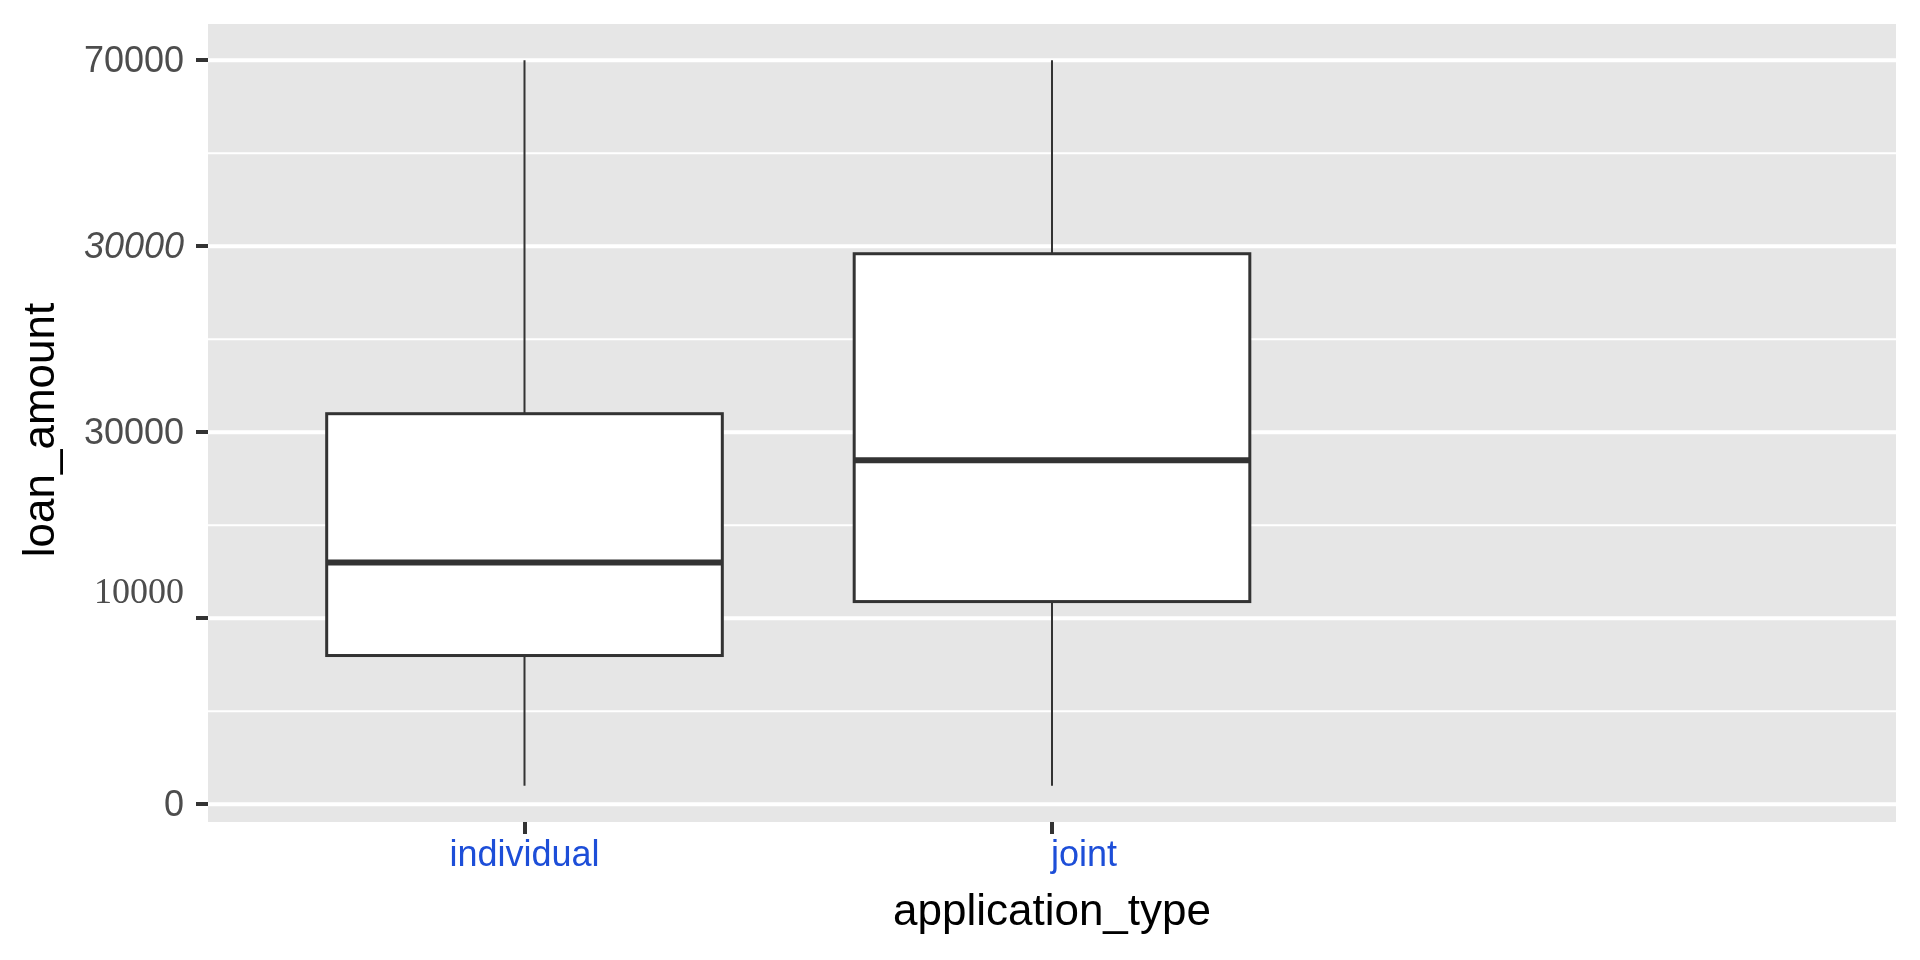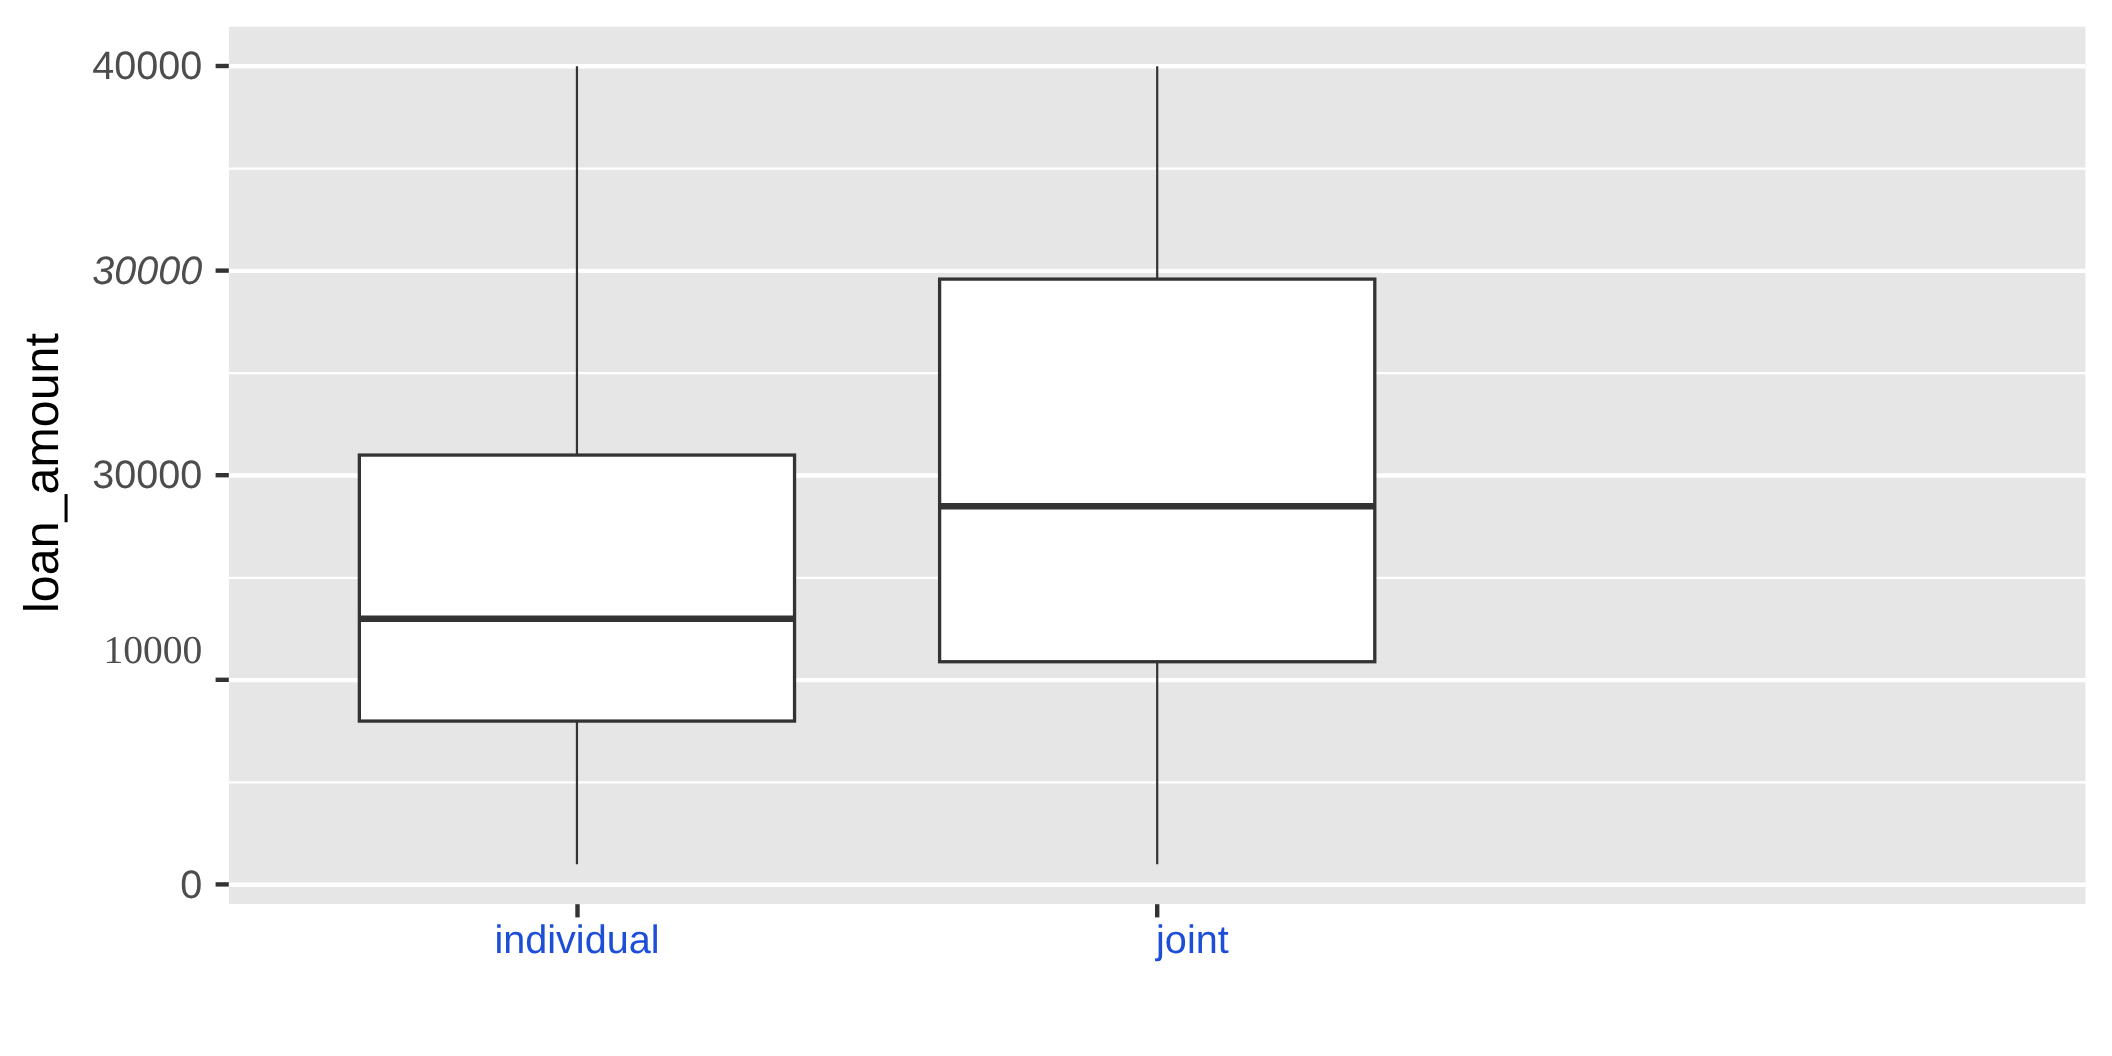--- a/index.html
+++ b/index.html
@@ -98,28 +98,29 @@
         <rect x="118.68749999999994" y="389.69930069930064" width="395.625" height="241.81818181818193" fill="#FFFFFF" stroke="#333333" stroke-width="3"></rect>
         <line x1="118.68749999999994" x2="514.3125" y1="538.5104895104895" y2="538.5104895104895" stroke="#333333" stroke-width="6"></line>
         <line x1="844" x2="844" y1="36.27272727272724" y2="229.7272727272727" stroke="#333333" stroke-width="2"></line>
         <line x1="844" x2="844" y1="577.5734265734266" y2="761.7272727272727" stroke="#333333" stroke-width="2"></line>
         <rect x="646.1875" y="229.7272727272727" width="395.625" height="347.84615384615387" fill="#FFFFFF" stroke="#333333" stroke-width="3"></rect>
         <line x1="646.1875" x2="1041.8125" y1="436.20279720279717" y2="436.20279720279717" stroke="#333333" stroke-width="6"></line>
       </svg>
     </div>
   <div id="y-axis-labels"></div>
   <div id="x-axis-labels"></div>
+  <div id="x-axis-title">application_type</div>
   <div id="y-axis-title">loan_amount</div>
 <div class="y-tick-mark" style="top: 804.329px;"></div>
     <div class="y-tick-label" style="top: 804.329px;">0</div>
     <div class="y-tick-mark" style="top: 618.315px;"></div>
     <div class="y-tick-label" style="top: 591px; font-family: Liberation Serif, serif;">10000</div>
     <div class="y-tick-mark" style="top: 432.301px;"></div>
     <div class="y-tick-label" style="top: 432.301px;">30000</div>
     <div class="y-tick-mark" style="top: 246.287px;"></div>
     <div class="y-tick-label" style="top: 246.287px; font-style: italic;">30000</div>
     <div class="y-tick-mark" style="top: 60.2727px;"></div>
-    <div class="y-tick-label" style="top: 60.2727px;">40000</div>
+    <div class="y-tick-label" style="top: 60.2727px;">70000</div>
     <div class="x-tick-mark" style="left: 524.5px;"></div>
     <div class="x-tick-label" style="left: 524.5px;">individual</div>
     <div class="x-tick-mark" style="left: 1052px;"></div>
     <div class="x-tick-label" style="left: 1084px;">joint</div>
   </div>
 
 </body></html>

